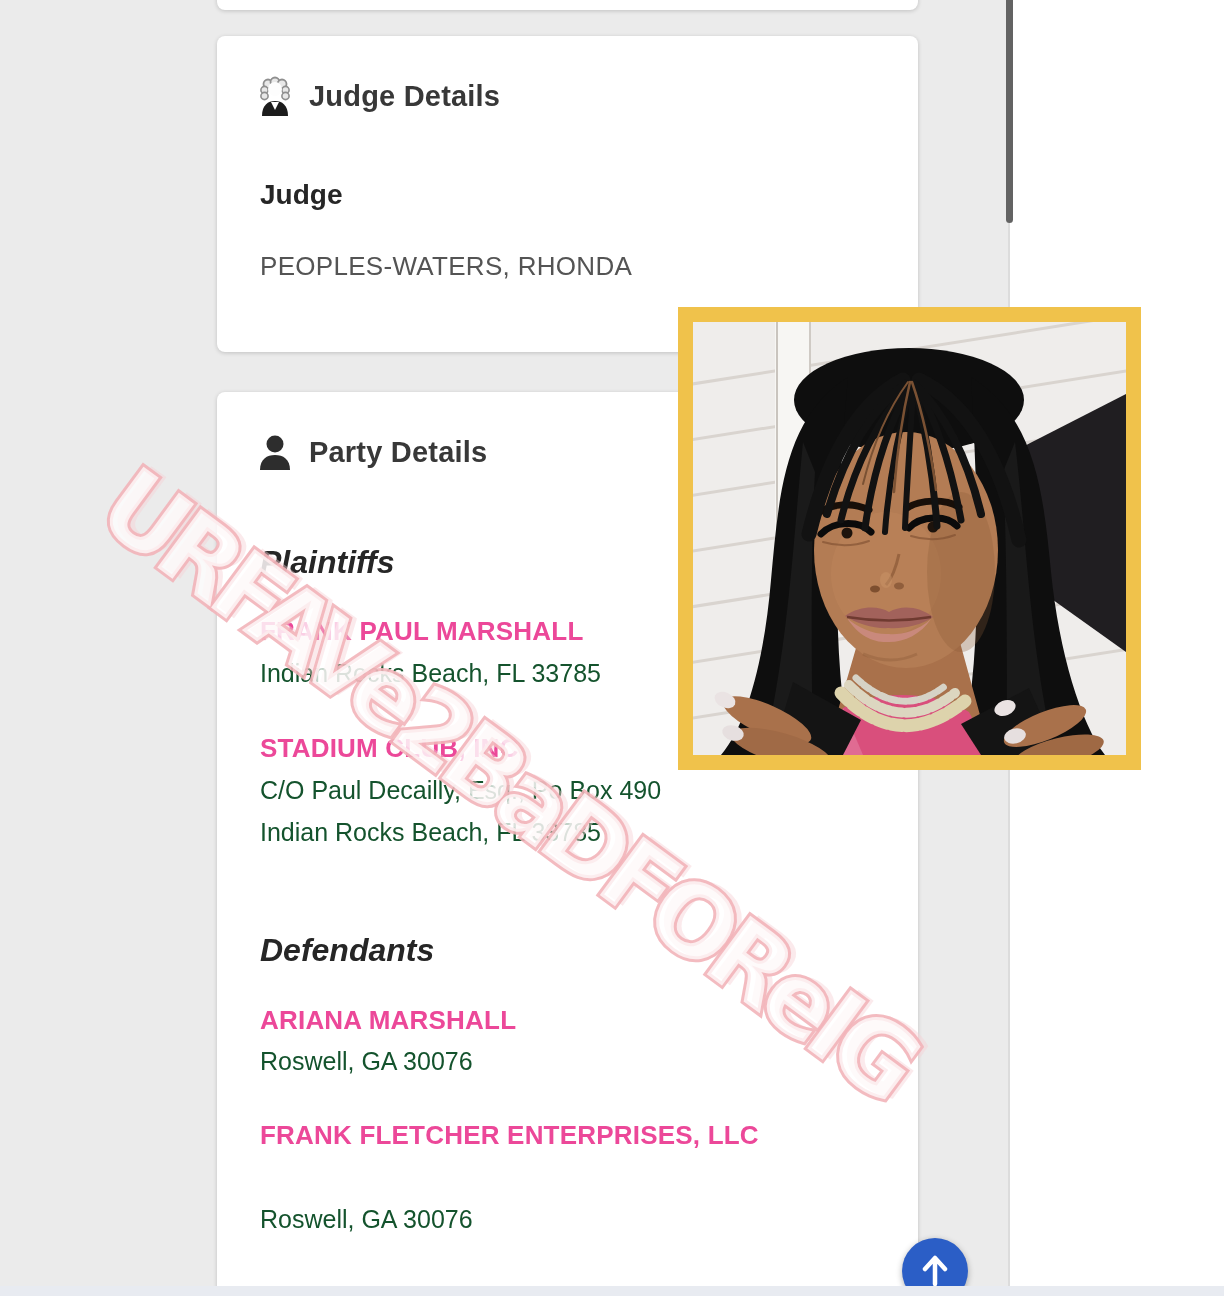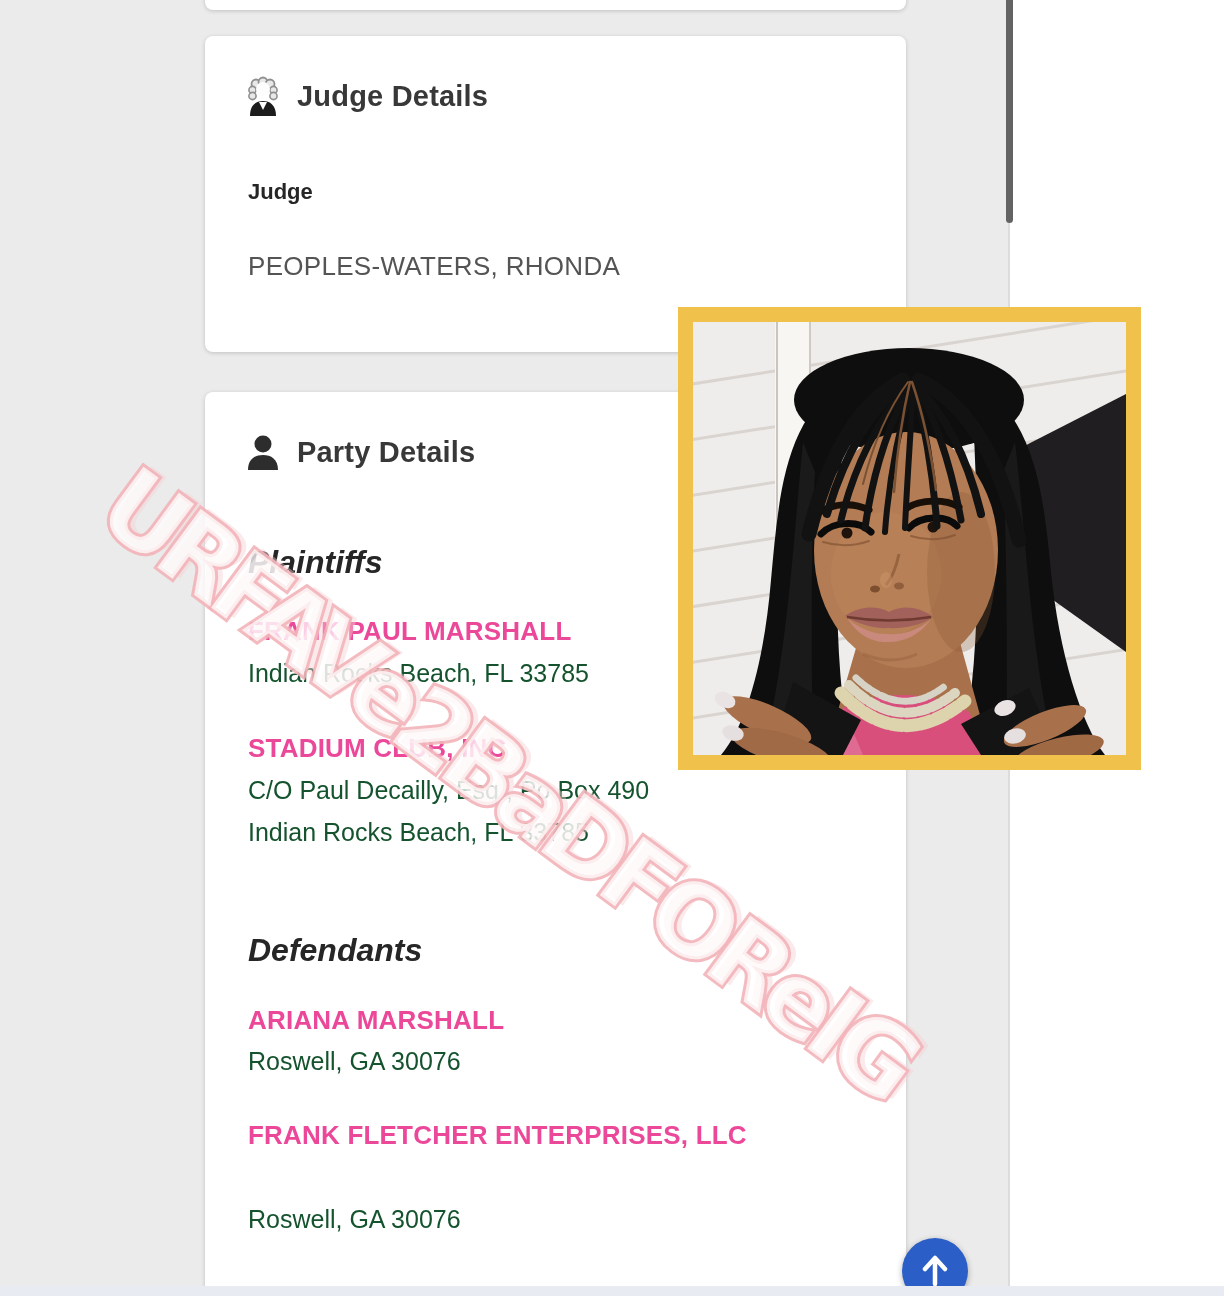--- a/index.html
+++ b/index.html
@@ -4,31 +4,31 @@
 <style>
   html,body{margin:0;padding:0;}
   body{
     width:1224px;height:1296px;position:relative;overflow:hidden;
     background:#ffffff;
     font-family:"Liberation Sans", sans-serif;
   }
   .content-bg{position:absolute;left:0;top:0;width:1010px;height:1296px;background:#ebebeb;z-index:0;}
   .right-panel{position:absolute;left:1010px;top:0;width:214px;height:1296px;background:#ffffff;z-index:0;}
 
-  .card{position:absolute;left:205px;width:701px;background:#ffffff;border-radius:8px;
+  .card{position:absolute;left:217px;width:701px;background:#ffffff;border-radius:8px;
         box-shadow:0 1px 4px rgba(0,0,0,0.18);z-index:1;}
   .card-partial{top:-18px;height:28px;}
   .card-judge{top:36px;height:316px;}
   .card-party{top:392px;height:940px;border-bottom-left-radius:0;border-bottom-right-radius:0;}
 
   .card-header{position:absolute;left:40px;top:40px;display:flex;align-items:center;gap:16px;}
   .card-title{font-size:29px;font-weight:bold;color:#383838;letter-spacing:0.2px;}
   .hicon{width:36px;height:40px;flex:0 0 auto;}
 
-  .fld-label{position:absolute;left:43px;font-size:22px;font-weight:bold;color:#262626;}
+  .fld-label{position:absolute;left:43px;font-size:28px;font-weight:bold;color:#262626;}
   .fld-value{position:absolute;left:43px;font-size:26px;font-weight:normal;color:#545454;letter-spacing:0.3px;}
   .sec-label{position:absolute;left:43px;font-size:32px;font-weight:bold;color:#262626;font-style:italic;}
   .p-name{position:absolute;left:43px;font-size:26px;font-weight:bold;color:#ec4899;letter-spacing:0.2px;}
   .p-line{position:absolute;left:43px;font-size:25px;color:#14532d;text-align:right;}
 
   
   .watermark{position:absolute;left:148px;top:445px;transform:rotate(36.5deg);transform-origin:0 0;
              z-index:5;white-space:nowrap;pointer-events:none;
              font-family:"DejaVu Sans", sans-serif;font-weight:bold;font-size:100px;letter-spacing:-10px;}
   .wm-stroke{position:absolute;left:0;top:0;color:transparent;

